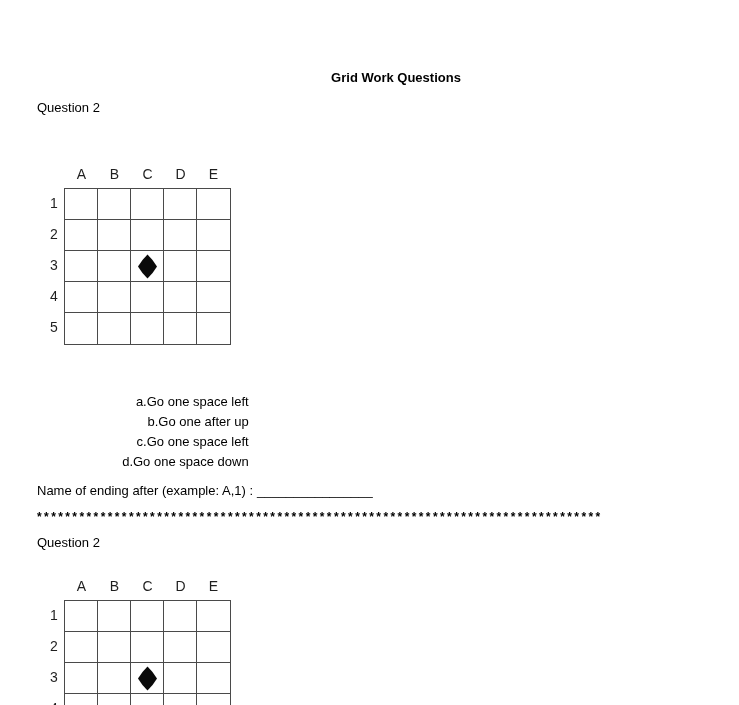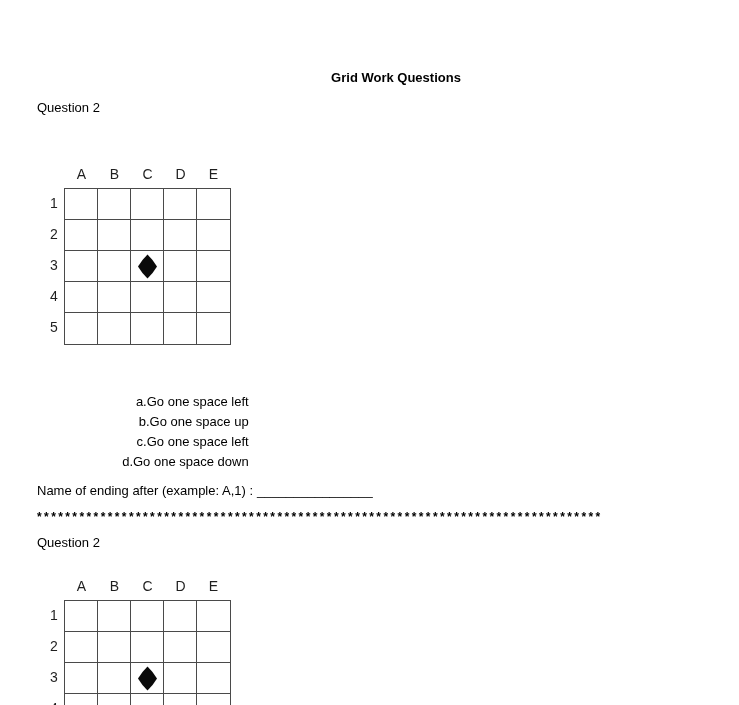--- a/index.html
+++ b/index.html
@@ -120,21 +120,21 @@
         </div>
       </div>
     </div>
 
 
   <div class="abs steps">
     <div class="step">
       <span class="step-letter">a.</span><span class="step-text">Go one space left</span>
     </div>
     <div class="step">
-      <span class="step-letter">b.</span><span class="step-text">Go one space up</span>
+      <span class="step-letter">b.</span><span class="step-text">Go one after up</span>
     </div>
     <div class="step">
       <span class="step-letter">c.</span><span class="step-text">Go one space left</span>
     </div>
     <div class="step">
       <span class="step-letter">d.</span><span class="step-text">Go one space down</span>
     </div>
   </div>
 
   <div class="abs answer-line">

